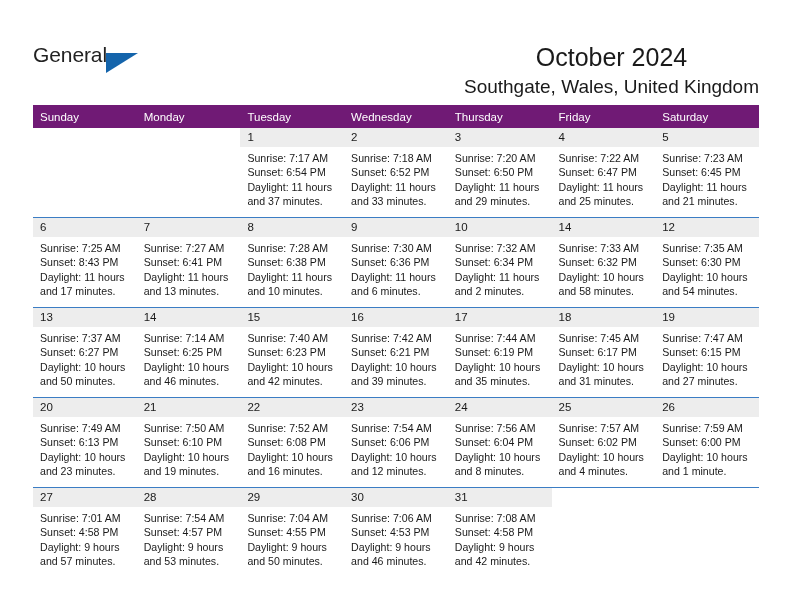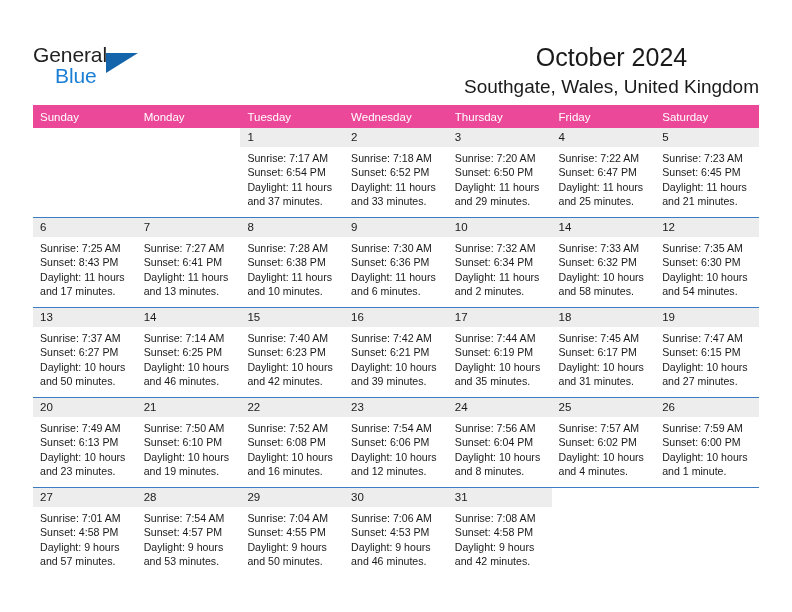--- a/index.html
+++ b/index.html
@@ -85,21 +85,21 @@
   
   .calendar {
     position: absolute;
     left: 33px;
     top: 105px;
     width: 726px;
     border-collapse: collapse;
     table-layout: fixed;
   }
   .calendar th {
-    background: #ec4899;
+    background: #701a75;
     color: #ffffff;
     font-size: 11.5px;
     font-weight: normal;
     text-align: left;
     padding: 5px 0 5px 7px;
     height: 13px;
     border: none;
   }
   .week-row > td {
     vertical-align: top;
@@ -137,21 +137,20 @@
 </style>
 </head>
 <body>
 
 <div class="page">
 
   <div class="header">
 
     <div class="brand">
       <span class="brand-general">General</span>
-      <span class="brand-blue">Blue</span>
       <span class="brand-triangle"></span>
     </div>
 
     <div class="title-block">
       <div class="cal-title">October 2024</div>
       <div class="cal-subtitle">Southgate, Wales, United Kingdom</div>
     </div>
 
   </div>
 

